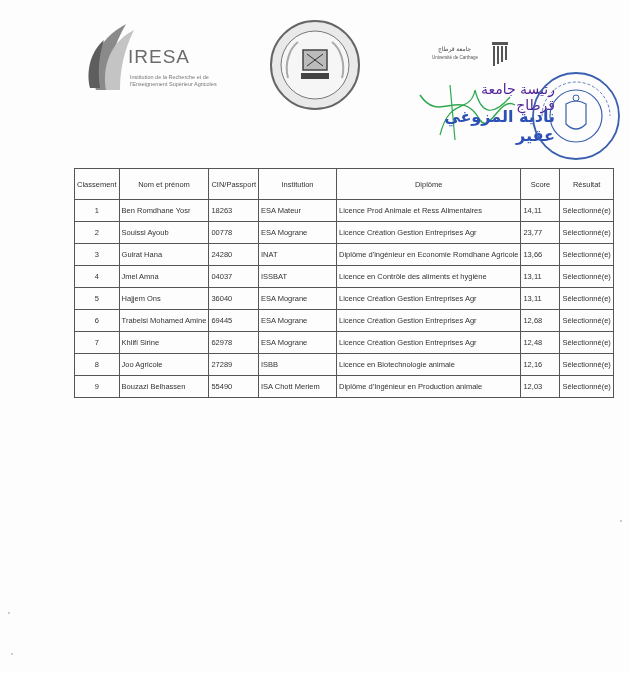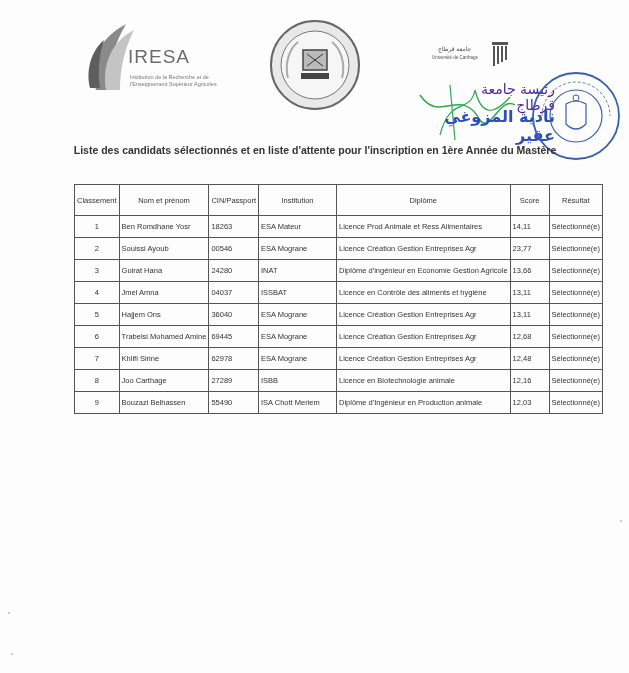--- a/index.html
+++ b/index.html
@@ -12,21 +12,21 @@
   .iresa-text { position: absolute; left: 50px; top: 28px; font-size: 19px; letter-spacing: 1px; color: #6b6b6b; font-weight: normal; }
   .iresa-sub { position: absolute; left: 52px; top: 56px; font-size: 5.5px; line-height: 7px; color: #777; width: 120px; }
   .seal-school { position: absolute; left: 268px; top: 18px; width: 94px; height: 94px; }
   .logo-carthage { position: absolute; left: 432px; top: 42px; width: 80px; height: 26px; }
   .carthage-text { position: absolute; left: 0; top: 13px; font-size: 4.5px; color: #555; }
   .carthage-ar { position: absolute; left: 6px; top: 3px; font-size: 6px; color: #444; }
   .carthage-cols { position: absolute; left: 60px; top: 0; width: 16px; height: 24px; }
   .signature { position: absolute; left: 380px; top: 75px; width: 175px; height: 70px; }
   .stamp { position: absolute; left: 530px; top: 70px; width: 92px; height: 92px; }
   .title { position: absolute; left: 60px; top: 143px; width: 510px; text-align: center; font-size: 10.5px; font-weight: bold; line-height: 14px; color: #333; }
-  table.results { position: absolute; left: 74px; top: 184px; border-collapse: collapse; font-family: "Liberation Sans", sans-serif; font-size: 7.5px; color: #333; }
+  table.results { position: absolute; left: 74px; top: 168px; border-collapse: collapse; font-family: "Liberation Sans", sans-serif; font-size: 7.5px; color: #333; }
   table.results th, table.results td { border: 1px solid #555; padding: 0 2px; height: 21px; white-space: nowrap; }
   table.results th { font-weight: normal; height: 30px; text-align: center; }
   td.c { text-align: center; }
   td.r { }
   td.l { text-align: left; }
   .col-rank { width: 36px; } .col-name { width: 75px; } .col-cin { width: 43px; }
   .col-inst { width: 73px; } .col-dip { width: 147px; } .col-score { width: 34px; } .col-res { width: 46px; }
   .dot { position: absolute; width: 2px; height: 2px; background: #bbb; border-radius: 1px; }
 </style>
 </head>
@@ -80,21 +80,20 @@
 
 <svg class="stamp" viewBox="0 0 92 92">
   <circle cx="46" cy="46" r="43" fill="none" stroke="#3b5fb0" stroke-width="1.8"></circle>
   <circle cx="46" cy="46" r="26" fill="none" stroke="#3b5fb0" stroke-width="1.2"></circle>
   <path d="M36 34 Q46 28 56 34 L56 54 Q46 64 36 54 Z" fill="none" stroke="#3b5fb0" stroke-width="1.2"></path>
   <circle cx="46" cy="28" r="3" fill="none" stroke="#3b5fb0" stroke-width="1"></circle>
   <path d="M12 46 A34 34 0 0 1 80 46" fill="none" stroke="#3b5fb0" stroke-width="0.8" stroke-dasharray="3 2"></path>
 </svg>
 
 <div class="title">
-  <div>Liste des candidats sélectionnés et en liste d'attente pour l'inscription en 1ère Année du Mastère</div>
 </div>
 
 <table class="results">
   <thead>
     <tr>
       <th class="col-rank">Classement</th>
       <th class="col-name">Nom et prénom</th>
       <th class="col-cin">CIN/Passport</th>
       <th class="col-inst">Institution</th>
       <th class="col-dip">Diplôme</th>
@@ -108,32 +107,32 @@
       <td class="l">Ben Romdhane Yosr</td>
       <td class="r">18263</td>
       <td class="l">ESA Mateur</td>
       <td class="l">Licence Prod Animale et Ress Alimentaires</td>
       <td class="r">14,11</td>
       <td class="l">Sélectionné(e)</td>
     </tr>
     <tr>
       <td class="c">2</td>
       <td class="l">Souissi Ayoub</td>
-      <td class="r">00546</td>
+      <td class="r">00778</td>
       <td class="l">ESA Mograne</td>
       <td class="l">Licence Création Gestion Entreprises Agr</td>
       <td class="r">23,77</td>
       <td class="l">Sélectionné(e)</td>
     </tr>
     <tr>
       <td class="c">3</td>
       <td class="l">Guirat Hana</td>
       <td class="r">24280</td>
       <td class="l">INAT</td>
-      <td class="l">Diplôme d'ingénieur en Economie Gestion Agricole</td>
+      <td class="l">Diplôme d'ingénieur en Economie Romdhane Agricole</td>
       <td class="r">13,66</td>
       <td class="l">Sélectionné(e)</td>
     </tr>
     <tr>
       <td class="c">4</td>
       <td class="l">Jmel Amna</td>
       <td class="r">04037</td>
       <td class="l">ISSBAT</td>
       <td class="l">Licence en Contrôle des aliments et hygiène</td>
       <td class="r">13,11</td>
@@ -161,21 +160,21 @@
       <td class="c">7</td>
       <td class="l">Khlifi Sirine</td>
       <td class="r">62978</td>
       <td class="l">ESA Mograne</td>
       <td class="l">Licence Création Gestion Entreprises Agr</td>
       <td class="r">12,48</td>
       <td class="l">Sélectionné(e)</td>
     </tr>
     <tr>
       <td class="c">8</td>
-      <td class="l">Joo Carthage</td>
+      <td class="l">Joo Agricole</td>
       <td class="r">27289</td>
       <td class="l">ISBB</td>
       <td class="l">Licence en Biotechnologie animale</td>
       <td class="r">12,16</td>
       <td class="l">Sélectionné(e)</td>
     </tr>
     <tr>
       <td class="c">9</td>
       <td class="l">Bouzazi Belhassen</td>
       <td class="r">55490</td>

